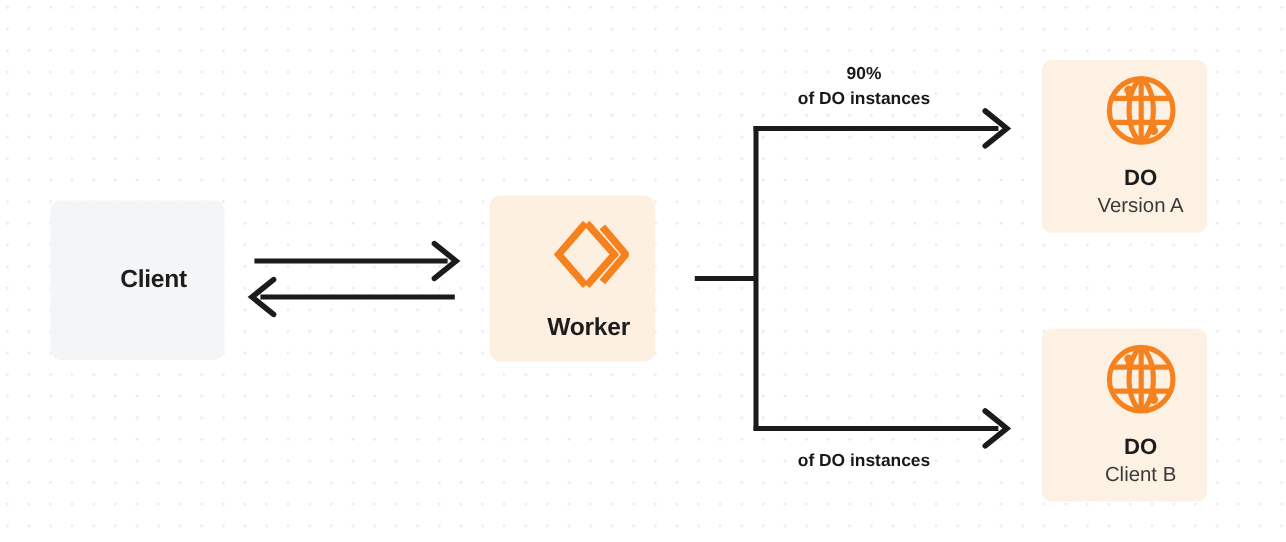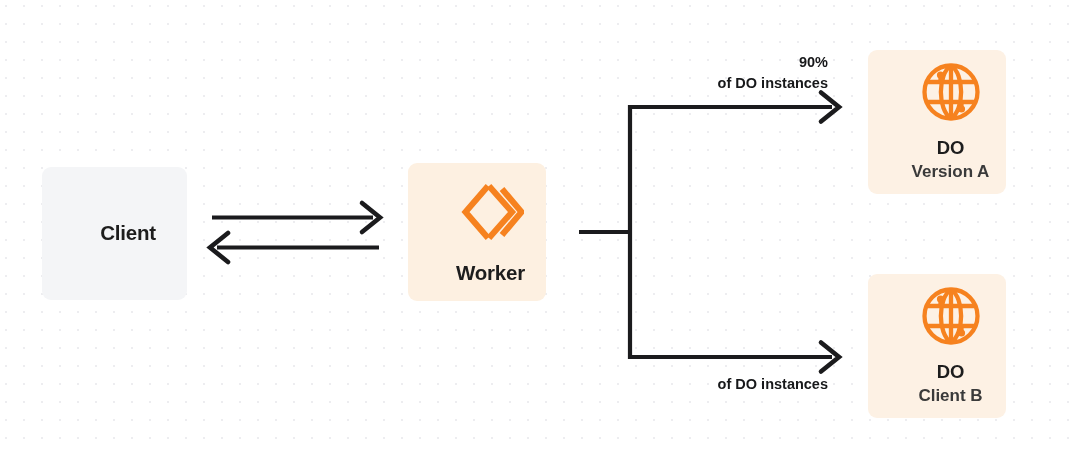--- a/index.html
+++ b/index.html
@@ -78,38 +78,38 @@
 
   .node-title-sm {
     font-size: 18.5px;
     font-weight: bold;
     color: #1d1d1d;
     line-height: 1.25;
   }
 
   .node-sub {
     font-size: 17px;
-    font-weight: 700;
+    font-weight: 400;
     color: #3a3a3a;
     line-height: 1.3;
     margin-top: 1px;
   }
 
   .icon-wrap {
     display: block;
     line-height: 0;
   }
 
   .worker-icon-wrap { margin-bottom: 16px; }
   .do-icon-wrap { margin-bottom: 13px; }
 
   
   .edge-label {
     position: absolute;
-    text-align: right;
+    text-align: center;
     font-size: 14.5px;
     font-weight: bold;
     color: #17181a;
     line-height: 1.45;
     white-space: nowrap;
   }
 
   .label-top {
     left: 612px;
     top: 52px;

